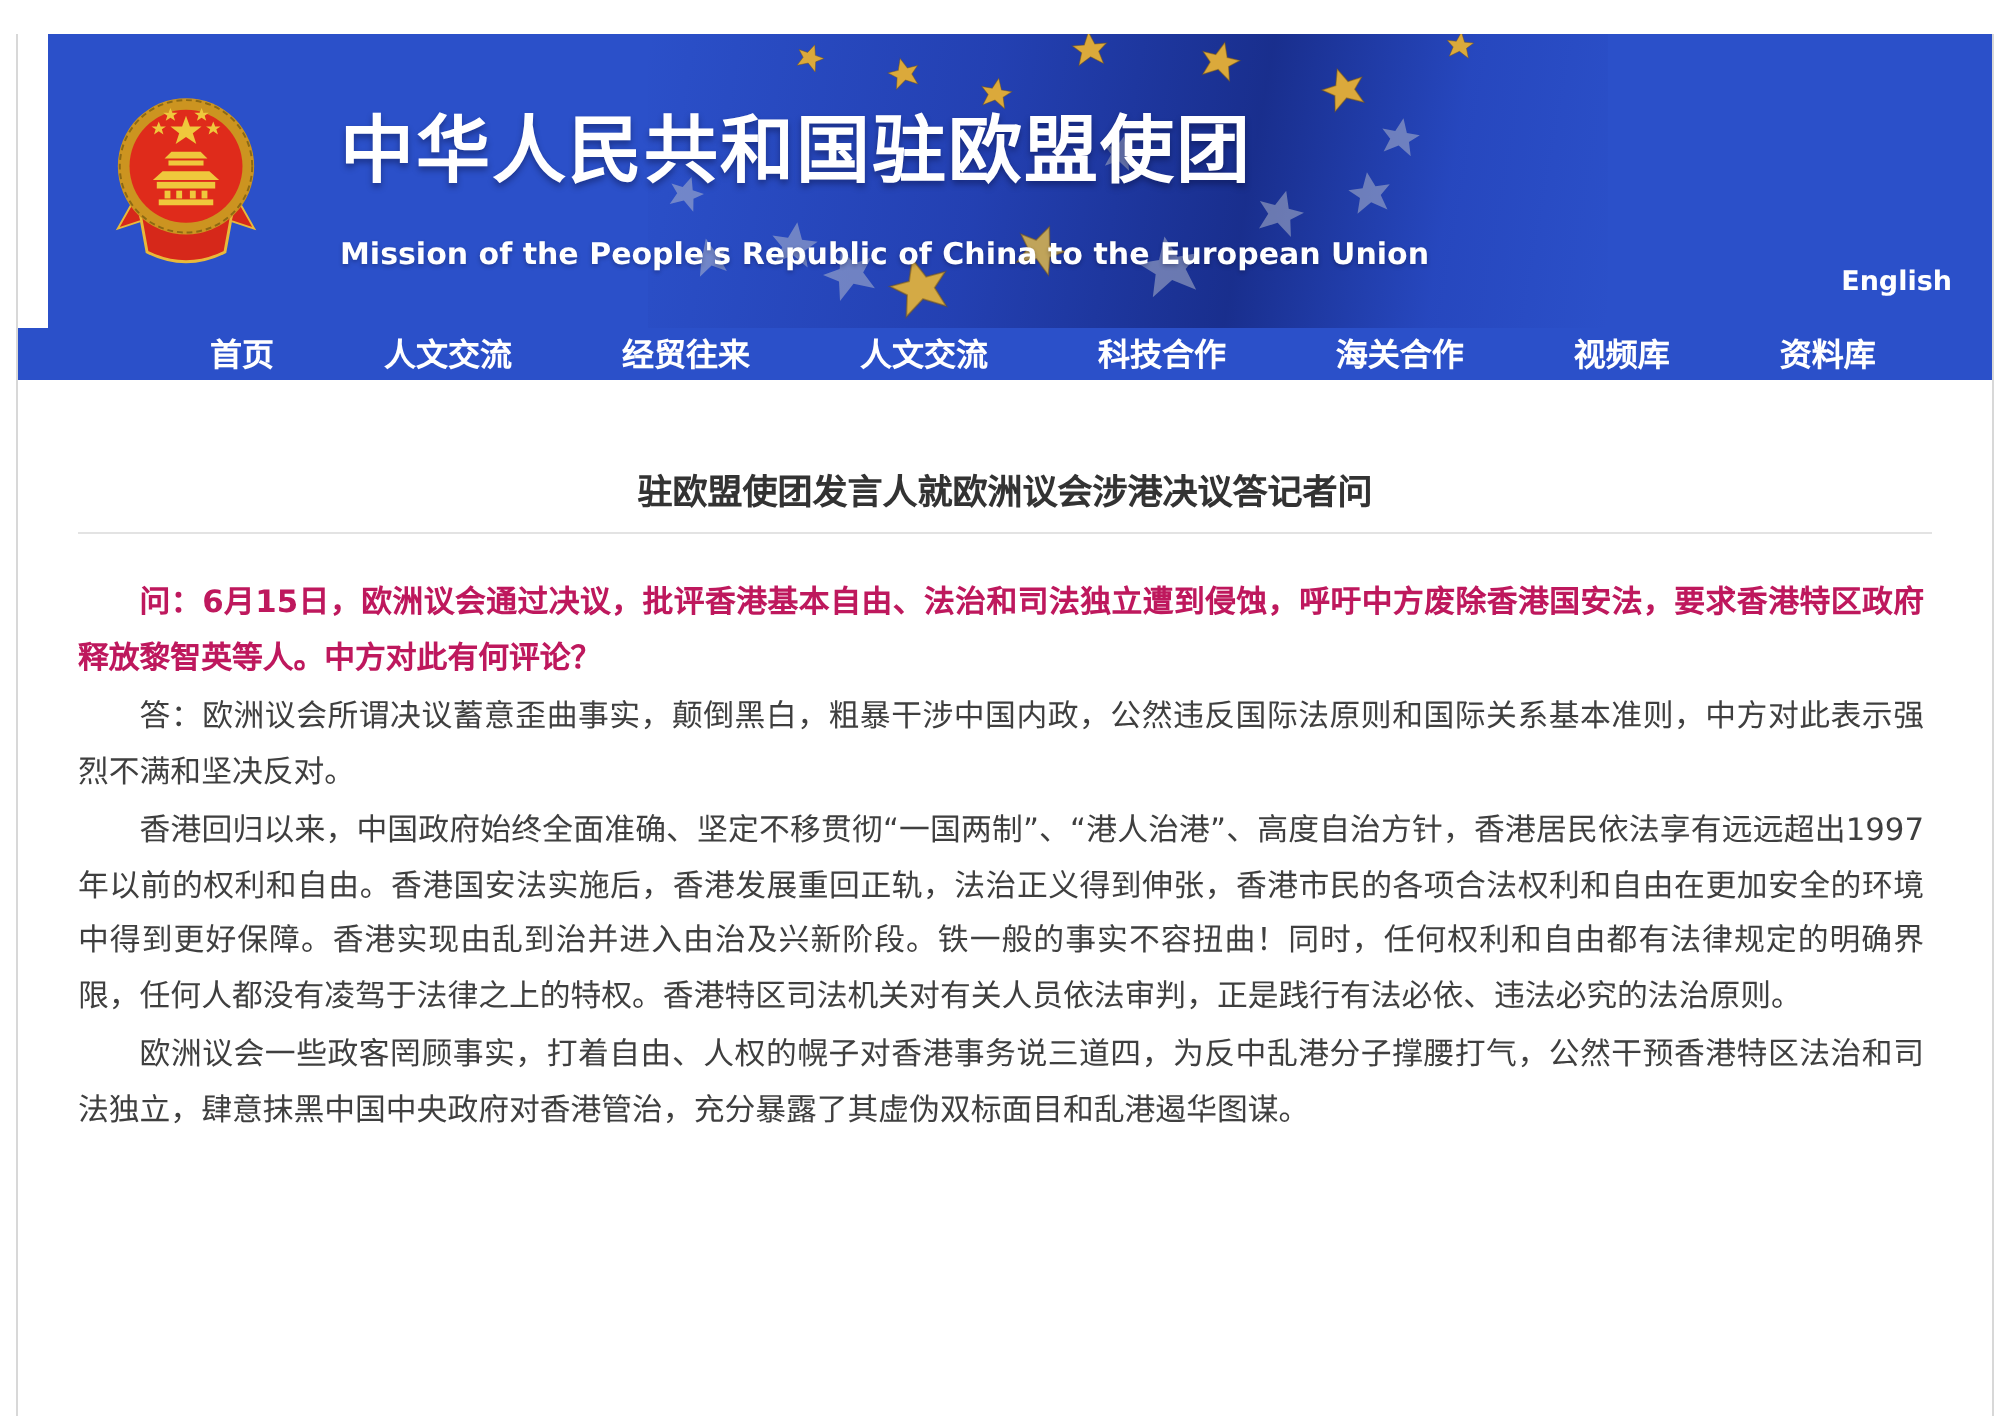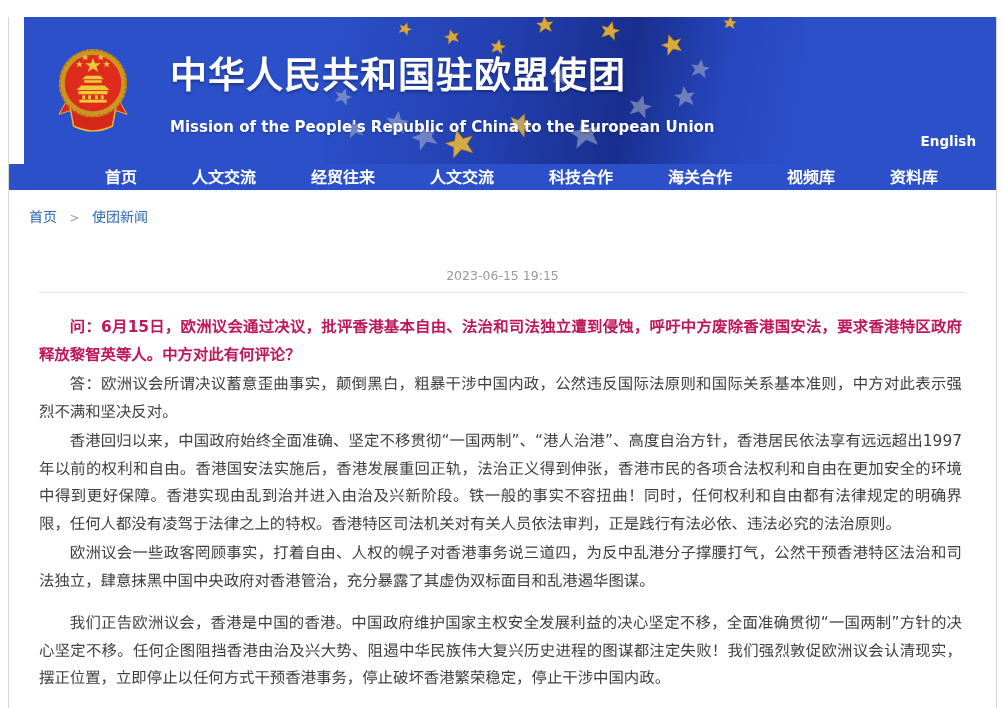--- a/index.html
+++ b/index.html
@@ -191,31 +191,25 @@
     <a class="nav-item">首页</a>
     <a class="nav-item">人文交流</a>
     <a class="nav-item">经贸往来</a>
     <a class="nav-item">人文交流</a>
     <a class="nav-item">科技合作</a>
     <a class="nav-item">海关合作</a>
     <a class="nav-item">视频库</a>
     <a class="nav-item">资料库</a>
   </nav>
 
-  <div class="breadcrumb">
-    <a>首页</a>
-    <span class="sep">&gt;</span>
-    <a>使团新闻</a>
-  </div>
 
   <main class="article">
-    <div class="article-date">2023-06-15 19:15</div>
+    <h1 class="article-title">驻欧盟使团发言人就欧洲议会涉港决议答记者问</h1>
     <hr class="title-rule">
     <div class="article-body">
       <p class="question">问：6月15日，欧洲议会通过决议，批评香港基本自由、法治和司法独立遭到侵蚀，呼吁中方废除香港国安法，要求香港特区政府释放黎智英等人。中方对此有何评论？</p>
       <p>答：欧洲议会所谓决议蓄意歪曲事实，颠倒黑白，粗暴干涉中国内政，公然违反国际法原则和国际关系基本准则，中方对此表示强烈不满和坚决反对。</p>
       <p>香港回归以来，中国政府始终全面准确、坚定不移贯彻“一国两制”、“港人治港”、高度自治方针，香港居民依法享有远远超出1997年以前的权利和自由。香港国安法实施后，香港发展重回正轨，法治正义得到伸张，香港市民的各项合法权利和自由在更加安全的环境中得到更好保障。香港实现由乱到治并进入由治及兴新阶段。铁一般的事实不容扭曲！同时，任何权利和自由都有法律规定的明确界限，任何人都没有凌驾于法律之上的特权。香港特区司法机关对有关人员依法审判，正是践行有法必依、违法必究的法治原则。</p>
       <p>欧洲议会一些政客罔顾事实，打着自由、人权的幌子对香港事务说三道四，为反中乱港分子撑腰打气，公然干预香港特区法治和司法独立，肆意抹黑中国中央政府对香港管治，充分暴露了其虚伪双标面目和乱港遏华图谋。</p>
-      <p class="closing">我们正告欧洲议会，香港是中国的香港。中国政府维护国家主权安全发展利益的决心坚定不移，全面准确贯彻“一国两制”方针的决心坚定不移。任何企图阻挡香港由治及兴大势、阻遏中华民族伟大复兴历史进程的图谋都注定失败！我们强烈敦促欧洲议会认清现实，摆正位置，立即停止以任何方式干预香港事务，停止破坏香港繁荣稳定，停止干涉中国内政。</p>
     </div>
   </main>
 
 </div>
 
 </body></html>

